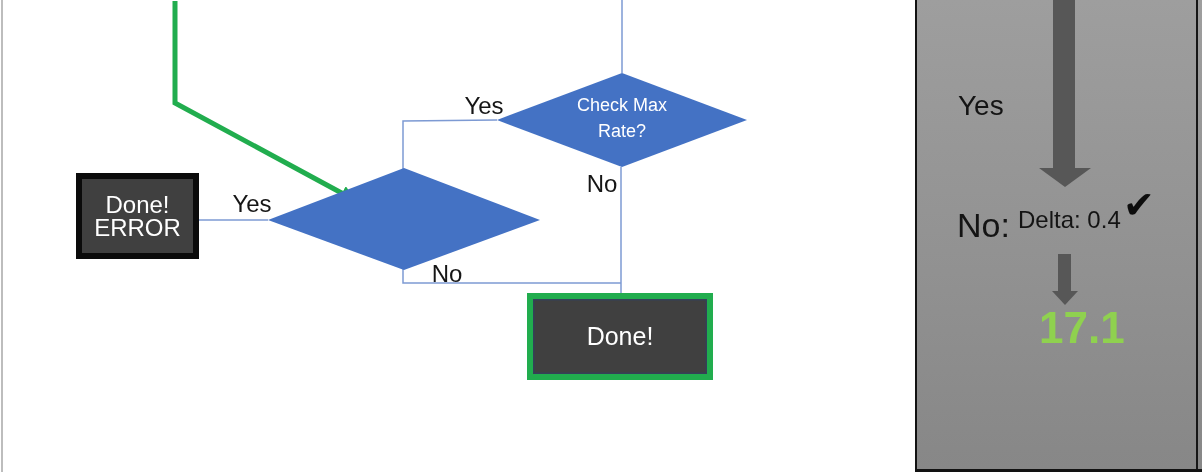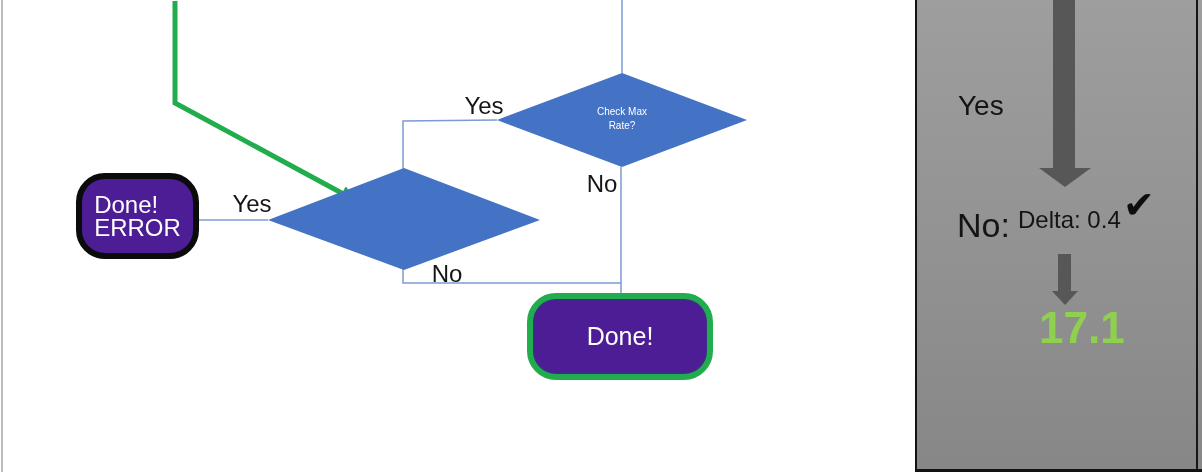--- a/index.html
+++ b/index.html
@@ -12,28 +12,28 @@
   .abs{position:absolute;}
   .slide-edge{left:1px;top:0;width:2px;height:472px;background:#bdbdbd;}
   svg{display:block;}
   .connector-layer{left:0;top:0;}
   
   .flabel{
     font-size:24px;line-height:1;color:#161616;white-space:nowrap;
     transform:translate(-50%,-50%);
   }
   .dtext{
-    color:#ffffff;font-size:10px;line-height:1.42;text-align:center;
+    color:#ffffff;font-size:18px;line-height:1.42;text-align:center;
     white-space:pre-line;transform:translate(-50%,-50%);
   }
   
   .tbox{
-    box-sizing:border-box;background:#4c1d95;color:#ffffff;
+    box-sizing:border-box;background:#404040;color:#ffffff;
     display:flex;flex-direction:column;align-items:center;justify-content:center;
-    white-space:pre-line;border-radius:29px;
+    text-align:center;white-space:pre-line;
   }
   .done-error-box{
     left:76px;top:173px;width:123px;height:86px;
     border:6px solid #0b0b0b;font-size:24px;line-height:23px;
   }
   .done-box{
     left:527px;top:293px;width:186px;height:87px;
     border:6px solid #21ad4e;font-size:25px;line-height:25px;
     box-shadow:inset 0 0 0 1.5px rgba(40,66,120,0.45);
   }

